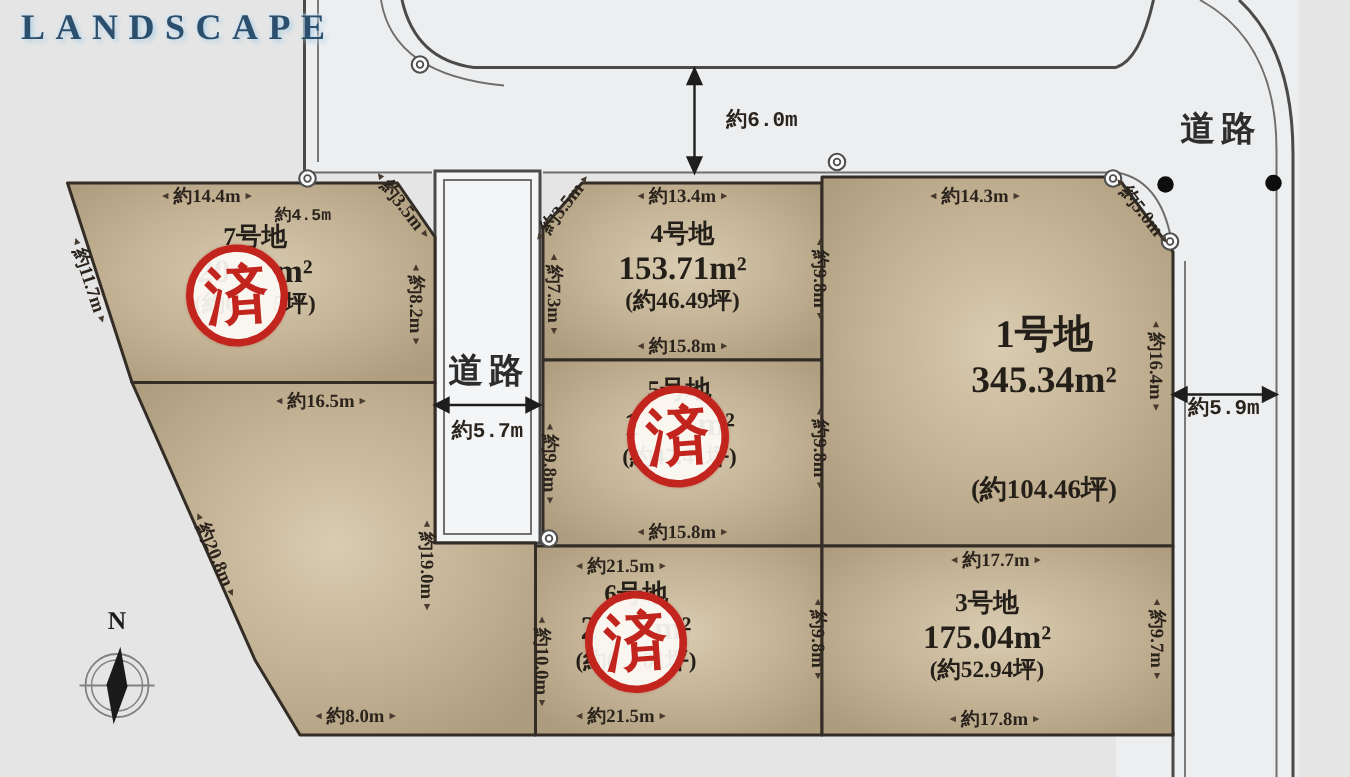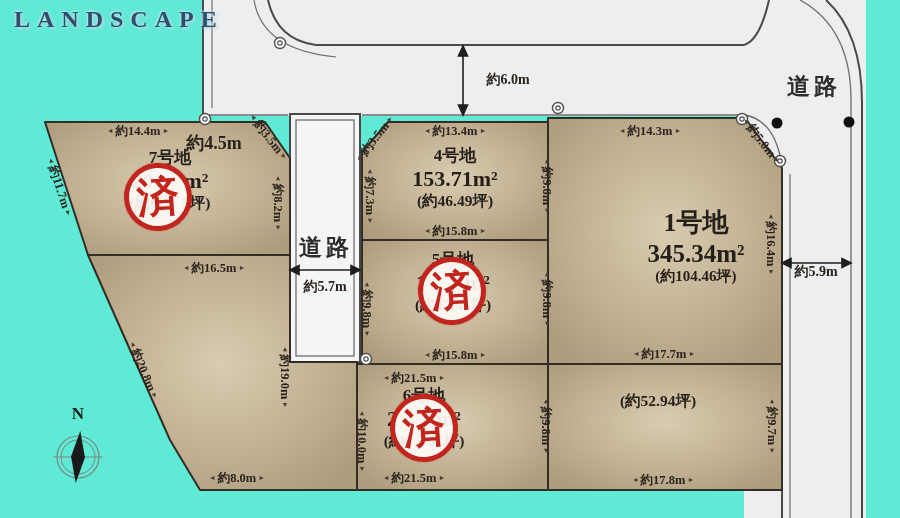--- a/index.html
+++ b/index.html
@@ -1,38 +1,38 @@
 <!DOCTYPE html>
 <html><head>
 <meta charset="utf-8">
 <style>
   html,body{margin:0;padding:0;}
   body{width:900px;height:518px;overflow:hidden;font-family:"Liberation Serif","DejaVu Serif",serif;}
-  .canvas{position:relative;width:900px;height:518px;background:#5eead4;}
+  .canvas{position:relative;width:900px;height:518px;background:#e5e5e5;}
   .canvas svg{position:absolute;left:0;top:0;z-index:1;}
   .txt{position:absolute;z-index:3;white-space:nowrap;}
   .logo{left:14px;top:6px;font-size:24px;letter-spacing:7px;color:#2c4f6e;font-weight:bold;
         text-shadow:2px 2px 3px #b9d4e6, -1px -1px 2px #cfe2ee;}
   .legend{left:502px;top:15px;font-size:15px;color:#161616;font-weight:bold;}
   .legend .sym{margin:0 3px 0 14px;}
   .roadlabel{font-size:23px;color:#2d2d2d;font-weight:bold;letter-spacing:4px;transform:translate(-50%,-50%);}
   
   .lot{position:absolute;z-index:4;transform:translateX(-50%);text-align:center;color:#241f18;line-height:1.18;}
   .l-num{font-size:17px;font-weight:bold;}
   .l-area{font-size:22px;font-weight:bold;}
   .l-tsubo{font-size:15.5px;font-weight:bold;}
-  .big .l-num{font-size:26px;} .big .l-area{font-size:25px;} .big .l-tsubo{font-size:15px;}
+  .big .l-num{font-size:26px;} .big .l-area{font-size:25px;} .big .l-tsubo{font-size:18px;margin-top:48px;}
   .gp{display:inline-block;}
   
   .dim{position:absolute;z-index:3;font-size:12.5px;font-weight:bold;color:#2b241d;white-space:nowrap;
        transform:translate(-50%,-50%) rotate(var(--r,0deg));}
   .dim::before{content:"◄";font-size:7px;color:#463b2e;vertical-align:2px;padding-right:2px;}
   .dim::after{content:"►";font-size:7px;color:#463b2e;vertical-align:2px;padding-left:2px;}
   .dim.na::before,.dim.na::after{content:none;}
-  .dim.na{font-size:14px;}
+  .dim.na{font-size:14px;font-family:Liberation Mono, monospace;}
   
   .stamp{position:absolute;z-index:6;width:58px;height:58px;border:5px solid #c2251e;border-radius:50%;
          background:rgba(253,250,245,.93);color:#c2251e;font-size:42px;font-weight:bold;
          display:flex;align-items:center;justify-content:center;
          transform:translate(-50%,-50%) rotate(-4deg);box-shadow:0 0 2px rgba(160,30,20,.35);}
   .north{font-size:17px;font-weight:bold;color:#1d1d1d;transform:translate(-50%,-50%);}
 </style>
 </head>
 <body>
 
@@ -164,47 +164,49 @@
     <div class="l-tsubo">(約47.41坪)</div>
   </div>
 
   <div class="lot" style="left:424px;top:386px;">
     <div class="l-num">6号地</div>
     <div class="l-area"><span>2</span><span class="gp" style="width:38px;"></span><span>m²</span></div>
     <div class="l-tsubo"><span>(約6</span><span class="gp" style="width:16px;"></span><span>01坪)</span></div>
   </div>
 
   <div class="lot" style="left:658px;top:392px;">
+    <div class="l-num">3号地</div>
+    <div class="l-area">175.04m²</div>
     <div class="l-tsubo">(約52.94坪)</div>
   </div>
 
   <div class="stamp" style="left:158px;top:197px;">済</div>
   <div class="stamp" style="left:452px;top:291px;">済</div>
   <div class="stamp" style="left:424px;top:428px;">済</div>
 
   <span class="dim" style="left:138px;top:131px;">約14.4m</span>
-  <span class="dim na" style="left:214px;top:143px;font-size:18px;">約4.5m</span>
+  <span class="dim na" style="left:202px;top:143px;font-size:11px;">約4.5m</span>
   <span class="dim" style="left:268px;top:137px;--r:52deg;">約3.5m</span>
   <span class="dim" style="left:59px;top:187px;--r:72deg;">約11.7m</span>
   <span class="dim" style="left:277px;top:203px;--r:90deg;">約8.2m</span>
 
   <span class="dim na" style="left:508px;top:80px;">約6.0m</span>
   <span class="dim na" style="left:325px;top:287px;">約5.7m</span>
   <span class="dim na" style="left:816px;top:272px;">約5.9m</span>
 
   <span class="dim" style="left:455px;top:131px;">約13.4m</span>
   <span class="dim" style="left:375px;top:139px;--r:-52deg;">約3.5m</span>
   <span class="dim" style="left:369px;top:196px;--r:90deg;">約7.3m</span>
   <span class="dim" style="left:546px;top:186px;--r:90deg;">約9.8m</span>
   <span class="dim" style="left:455px;top:231px;">約15.8m</span>
 
   <span class="dim" style="left:650px;top:131px;">約14.3m</span>
   <span class="dim" style="left:761px;top:141px;--r:52deg;">約5.0m</span>
   <span class="dim" style="left:770px;top:244px;--r:90deg;">約16.4m</span>
-  <span class="dim" style="left:664px;top:354px;">約17.7m</span>
+  <span class="dim" style="left:664px;top:374px;">約17.7m</span>
 
   <span class="dim" style="left:214px;top:268px;">約16.5m</span>
   <span class="dim" style="left:143px;top:370px;--r:67deg;">約20.8m</span>
   <span class="dim" style="left:284px;top:377px;--r:90deg;">約19.0m</span>
   <span class="dim" style="left:237px;top:478px;">約8.0m</span>
 
   <span class="dim" style="left:366px;top:309px;--r:90deg;">約9.8m</span>
   <span class="dim" style="left:546px;top:299px;--r:90deg;">約9.8m</span>
   <span class="dim" style="left:455px;top:355px;">約15.8m</span>
 

